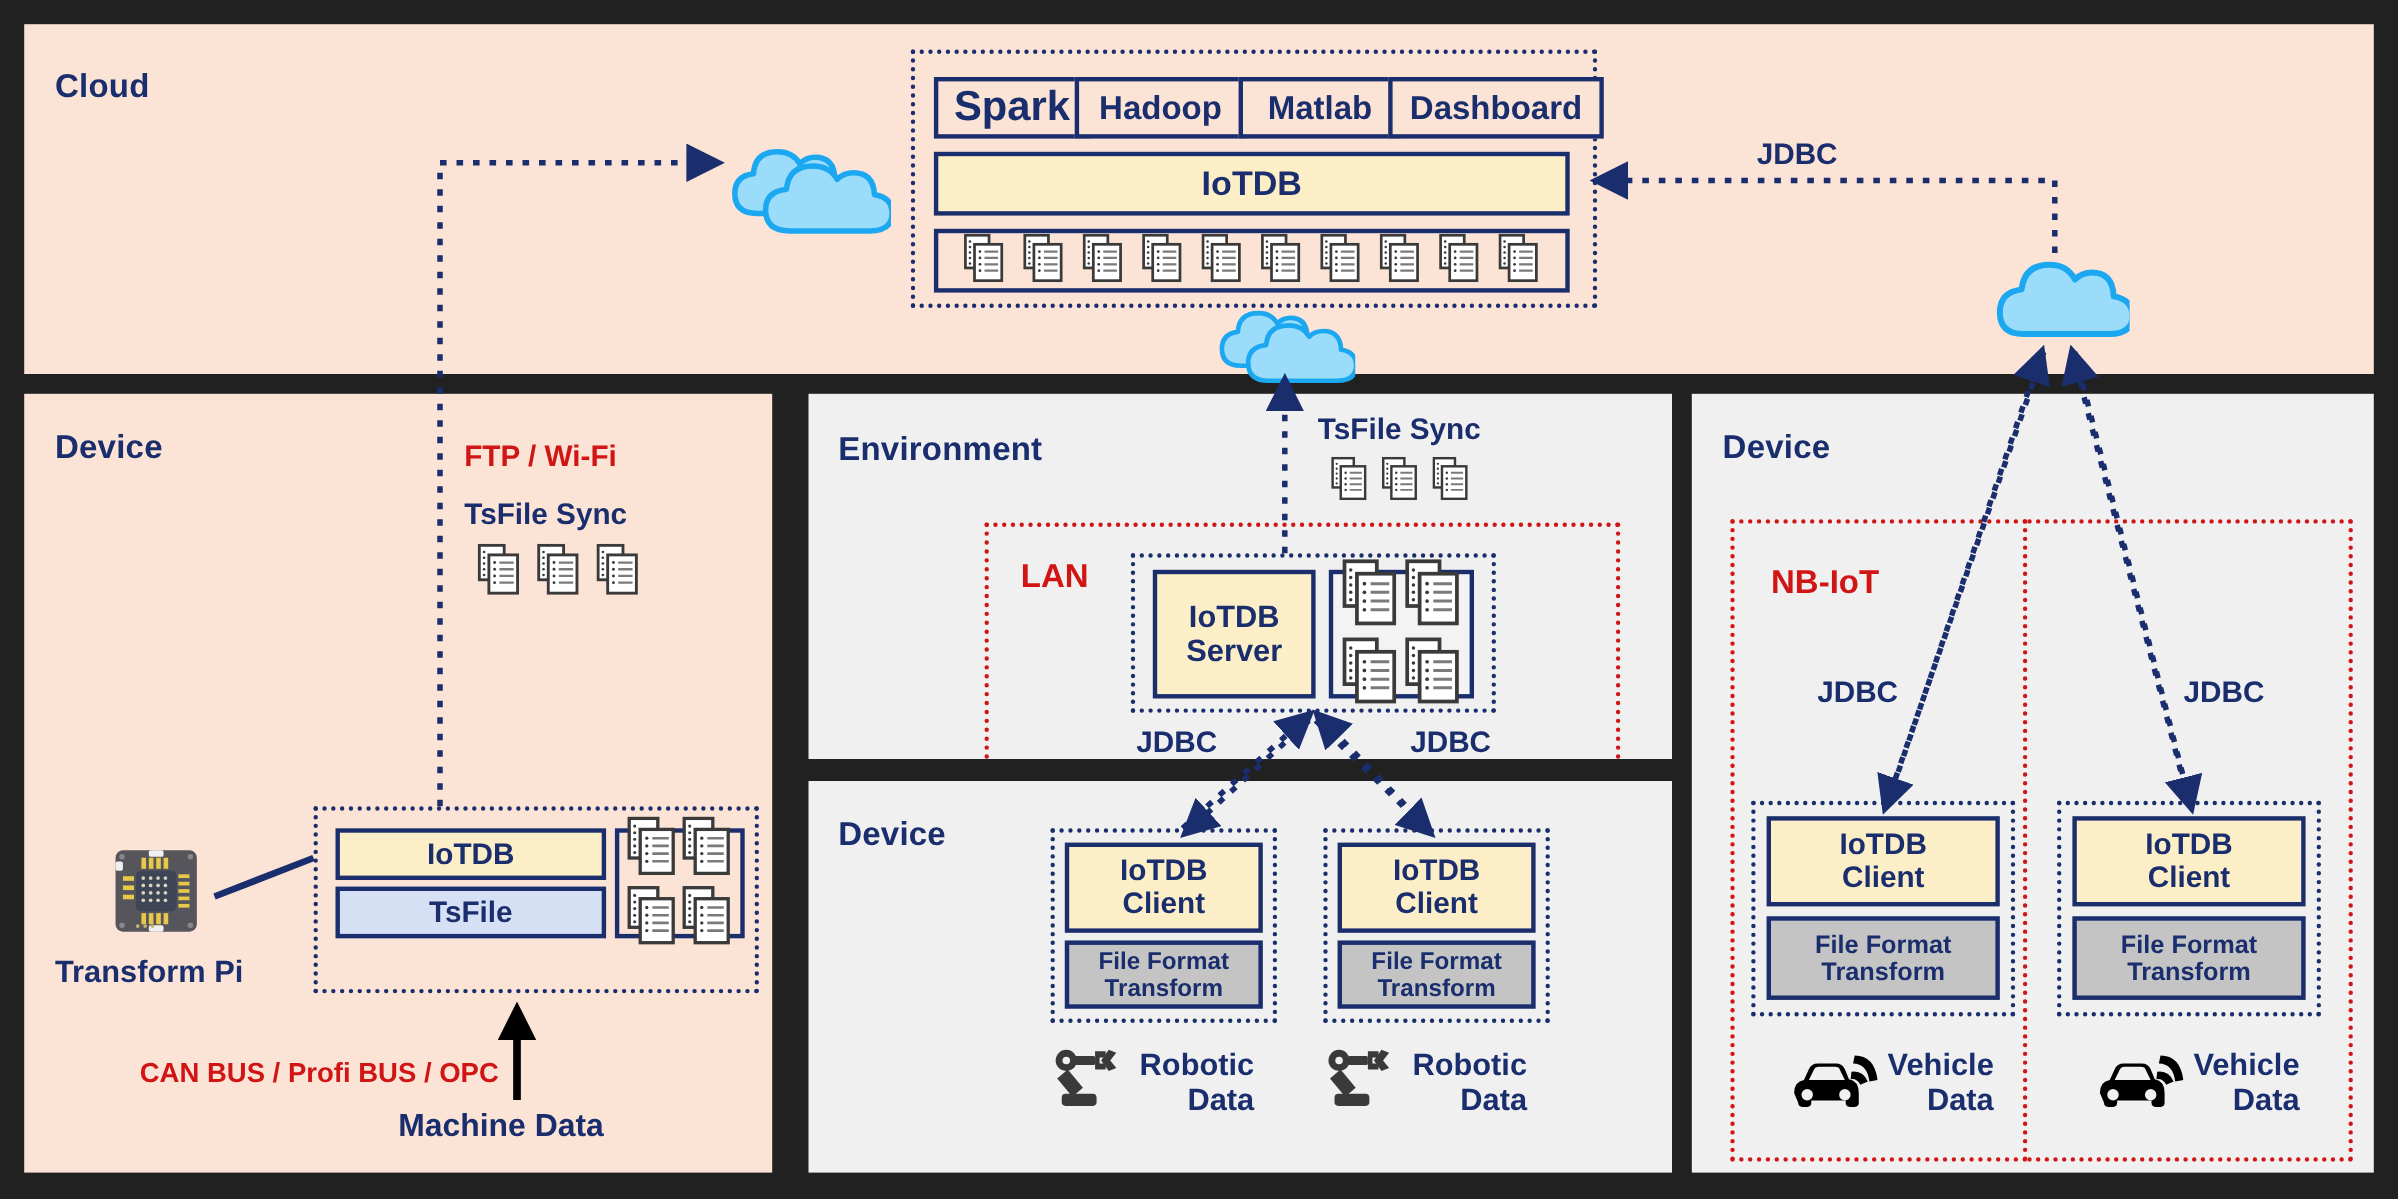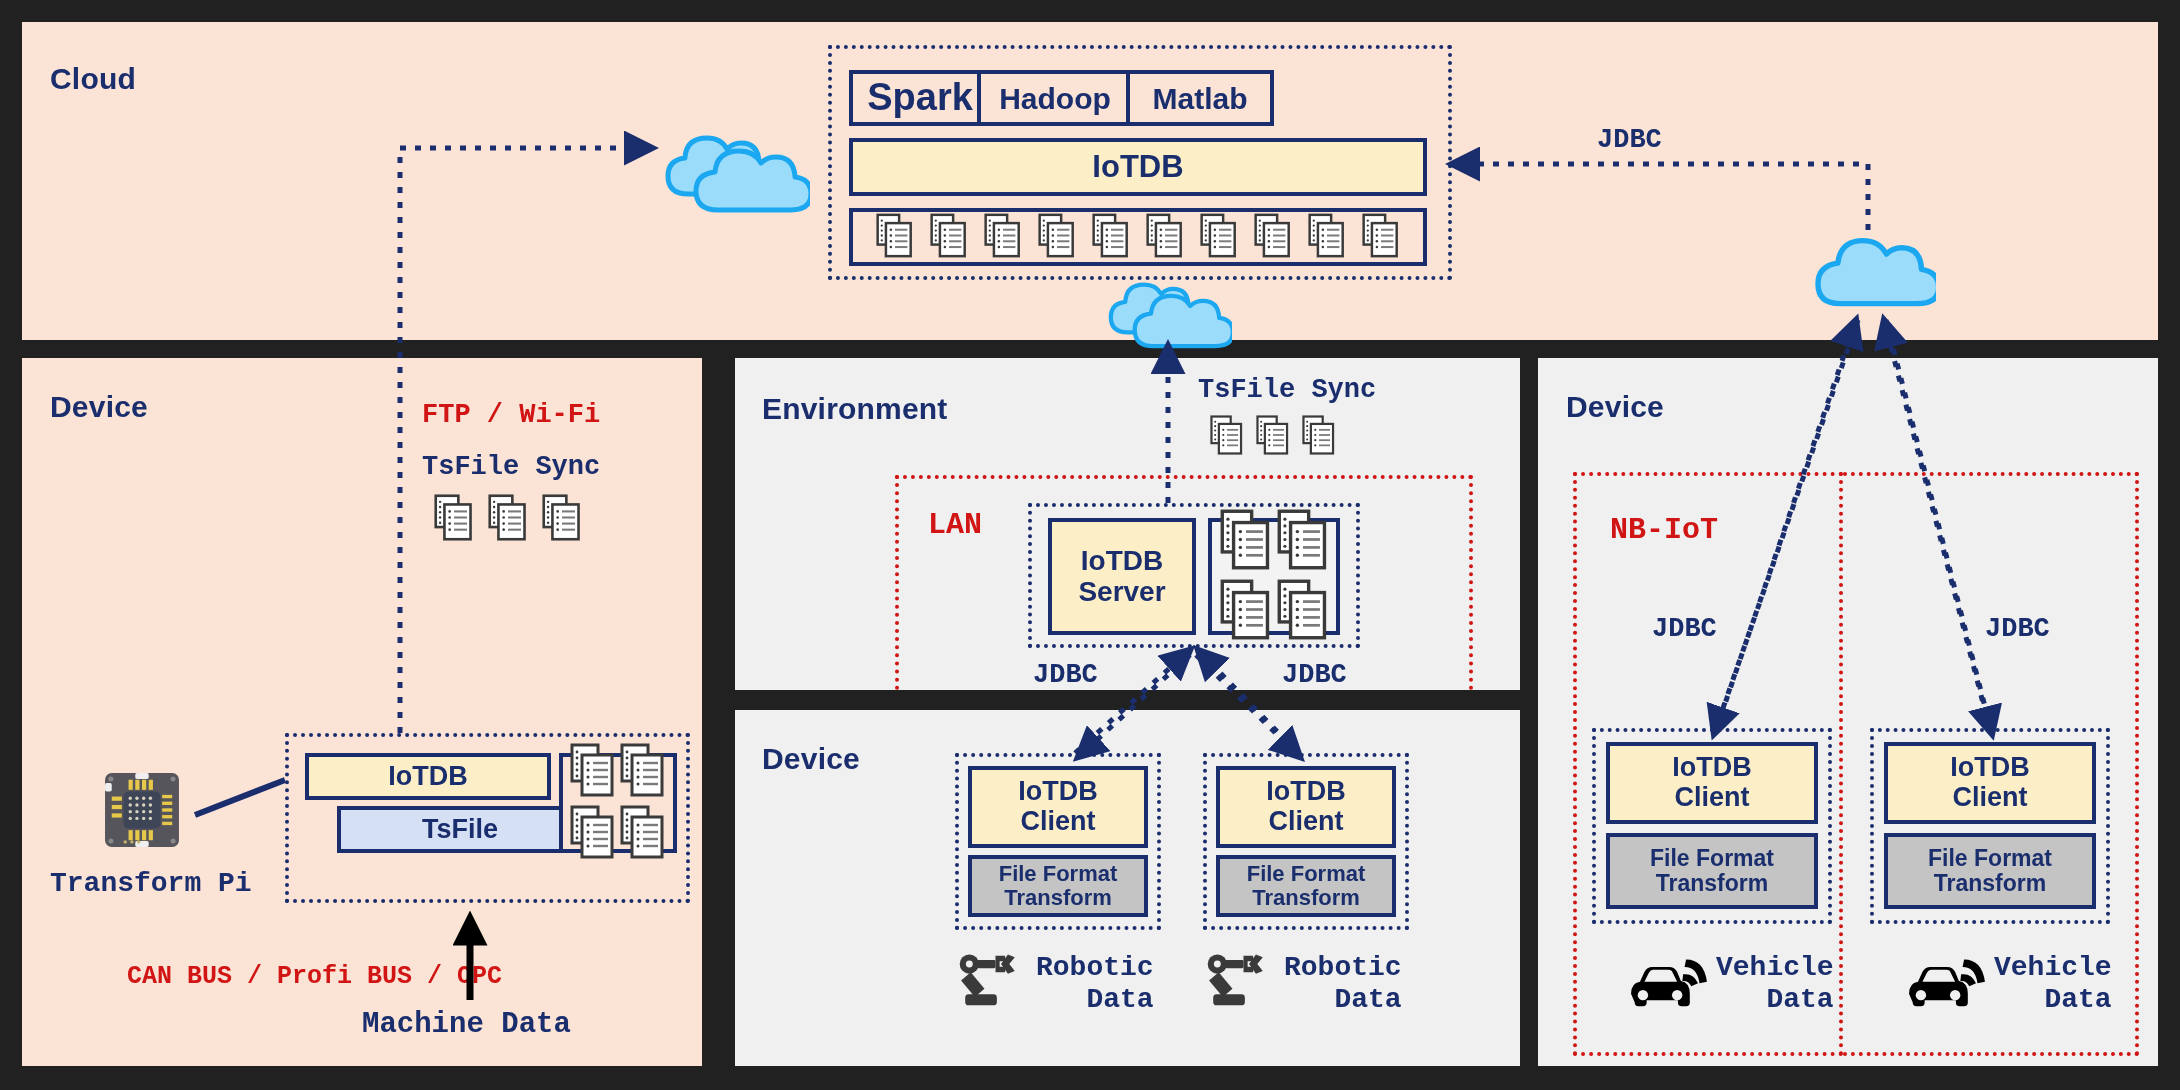--- a/index.html
+++ b/index.html
@@ -29,39 +29,38 @@
   
   .box {
     position:absolute;
     display:flex; align-items:center; justify-content:center;
     text-align:center;
     color:#1A2E6E; font-weight:bold;
     line-height:1.1;
     border:4px solid #1A2E6E;
   }
   .b-yellow { background:#FCEFC7; }
-  .b-blue   { background:#D6E0F5;margin-left:32px; }
+  .b-blue   { background:#D6E0F5; }
   .b-grey   { background:#C4C4C4; }
   .b-peach  { background:#FBE3D6; }
   .b-white  { background:#F3F3F3; }
 
   .dashgroup {
     position:absolute;
     border:4px dotted #1A2E6E;
   }
   .lan-dash { position:absolute; border:4px dotted #D11414; }
   .lan-dash-open-bottom { border-bottom:none; }
   .lan-dash-open-top { border-top:none; }
 
   .label {
     position:absolute;
     font-weight:bold;
     color:#1A2E6E;
     white-space:nowrap;
-    font-family:Liberation Mono, monospace;
   }
   .label-red { color:#D11414; }
 
   
   .wires { position:absolute; inset:0; pointer-events:none; }
 
   
   .docs { position:absolute; display:flex; }
   .doc  { position:relative; }
 
@@ -79,20 +78,23 @@
   <div class="dashgroup" style="left:828px; top:45px; width:624px; height:235px;"></div>
 
   <div class="box b-peach" style="left:849px; top:70px; width:142px; height:56px; font-size:38px;">
     <span>Spark</span>
   </div>
   <div class="box b-peach" style="left:977px; top:70px; width:156px; height:56px; font-size:30px;">
     <span>Hadoop</span>
   </div>
   <div class="box b-peach" style="left:1126px; top:70px; width:148px; height:56px; font-size:30px;">
     <span>Matlab</span>
+  </div>
+  <div class="box b-peach" style="left:1264px; top:70px; width:196px; height:56px; font-size:30px; left:1262px;">
+    <span>Dashboard</span>
   </div>
 
   <div class="box b-yellow" style="left:849px; top:138px; width:578px; height:58px; font-size:31px;">
     <span>IoTDB</span>
   </div>
 
   <div class="box b-peach" style="left:849px; top:208px; width:578px; height:58px;">
     <div class="docs" id="cloud-docs" style="gap:16px;">
         <span class="doc"><svg viewBox="0 0 46 54" width="38" height="45">
             <g>

